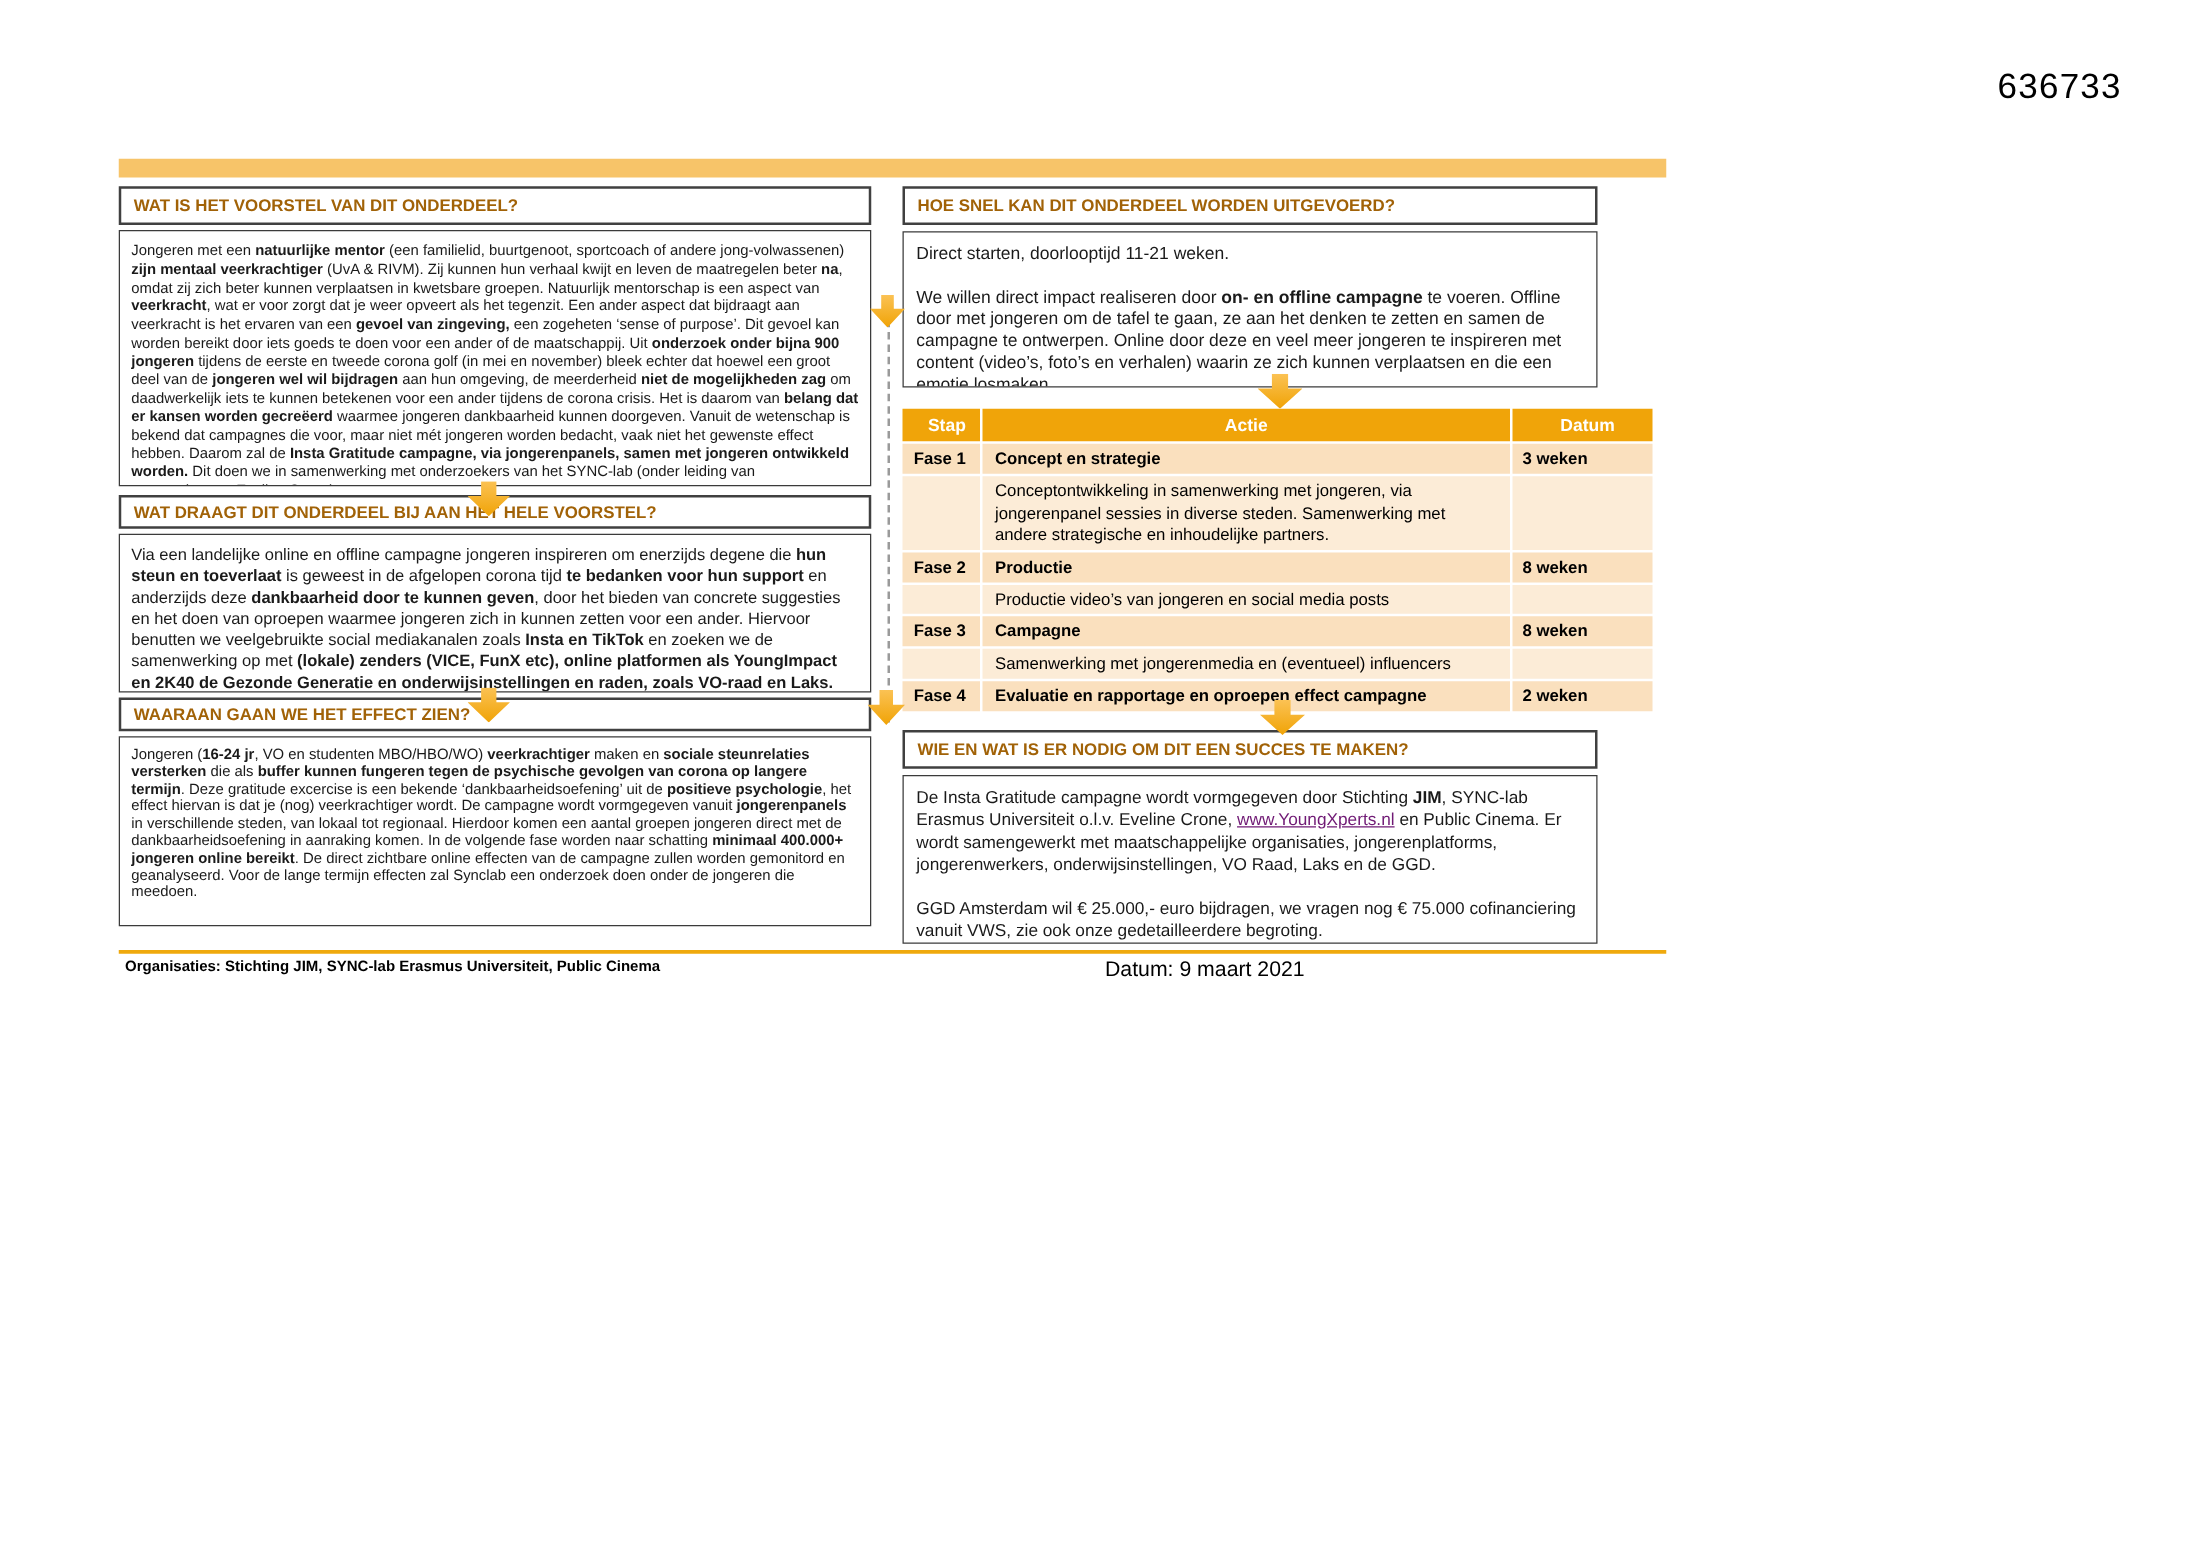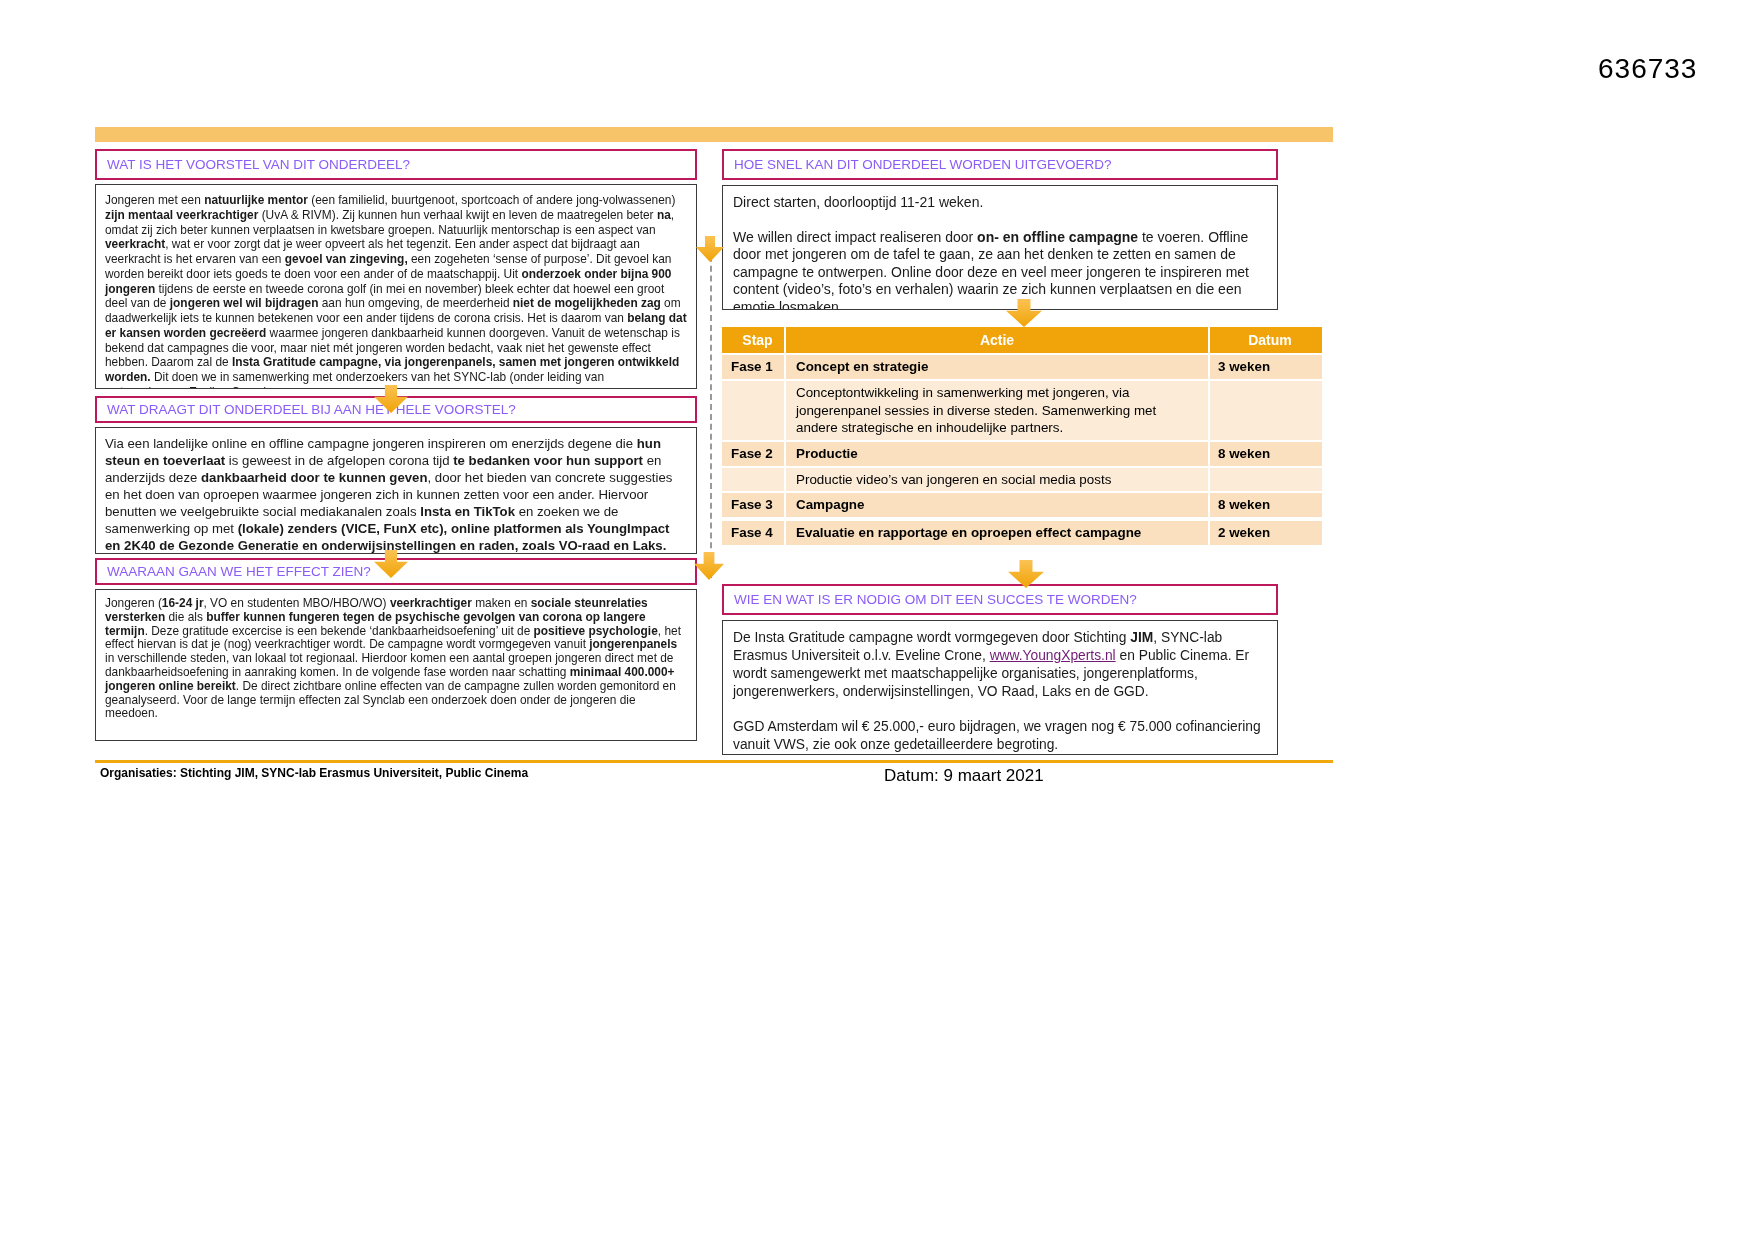--- a/index.html
+++ b/index.html
@@ -2,22 +2,22 @@
 <html><head>
 <meta charset="utf-8">
 <style>
   html,body{margin:0;padding:0;background:#fff;}
   #page{position:relative;width:1754px;height:1241px;background:#fff;overflow:hidden;
         font-family:"Liberation Sans","DejaVu Sans",sans-serif;color:#1a1a1a;}
   .abs{position:absolute;box-sizing:border-box;}
   #doc-number{left:1598px;top:53px;font-size:28px;color:#000;letter-spacing:1px;}
   #main-title{left:95px;top:90px;width:1238px;text-align:center;font-size:23px;font-weight:bold;color:#000;}
   #top-bar{left:95px;top:127px;width:1238px;height:15px;background:#F7C469;}
-  .hbox{border:2px solid #be185d;background:#fff;display:flex;align-items:center;
-        padding:0 10px;font-weight:normal;font-size:13.5px;color:#8b5cf6;z-index:2;}
+  .hbox{border:2px solid #404040;background:#fff;display:flex;align-items:center;
+        padding:0 10px;font-weight:bold;font-size:13.5px;color:#a16207;z-index:2;}
   .tbox{border:1.6px solid #3b3b3b;background:#fff;overflow:hidden;z-index:1;}
   .tbox .rp{margin:0;}
   
   .lcol{left:95px;width:602px;}
   #l1-hdr{top:149px;height:31px;}
   #l1-body{top:184px;height:205px;padding:8px 9px;font-size:11.9px;line-height:14.75px;}
   #l2-hdr{top:396px;height:27px;}
   #l2-body{top:427px;height:127px;padding:7px 9px;font-size:13.2px;line-height:17px;}
   #l3-hdr{top:558px;height:27px;}
   #l3-body{top:589px;height:152px;padding:7px 9px;font-size:11.9px;line-height:13.8px;}
@@ -123,33 +123,34 @@
           <div class="tc tc-actie">Productie video’s  van jongeren en social media posts</div>
           <div class="tc tc-datum"></div>
         </div>
         <div class="trow fase">
           <div class="tc tc-stap">Fase 3</div>
           <div class="tc tc-actie">Campagne</div>
           <div class="tc tc-datum">8 weken</div>
         </div>
         <div class="trow desc">
           <div class="tc tc-stap"></div>
+          <div class="tc tc-actie">Samenwerking met jongerenmedia en (eventueel) influencers</div>
           <div class="tc tc-datum"></div>
         </div>
         <div class="trow fase">
           <div class="tc tc-stap">Fase 4</div>
           <div class="tc tc-actie">Evaluatie en rapportage en oproepen effect campagne</div>
           <div class="tc tc-datum">2 weken</div>
         </div>
       </div>
   </div>
 
   <div class="abs arrow-down" id="arrow-r2"></div>
 
-  <div class="abs hbox rcol" id="r2-hdr">WIE EN WAT IS ER NODIG OM DIT EEN SUCCES TE WORDEN?</div>
+  <div class="abs hbox rcol" id="r2-hdr">WIE EN WAT IS ER NODIG OM DIT EEN SUCCES TE MAKEN?</div>
   <div class="abs tbox rcol" id="r2-body">
       <p class="rp"><span>De Insta Gratitude campagne wordt vormgegeven door Stichting </span><b>JIM</b><span>, SYNC-lab Erasmus Universiteit o.l.v. Eveline Crone, </span><a class="lnk">www.YoungXperts.nl</a><span> en Public Cinema. Er wordt samengewerkt met maatschappelijke organisaties, jongerenplatforms, jongerenwerkers, onderwijsinstellingen, VO Raad, Laks en de GGD.</span></p>
       <p class="rp"><span>GGD Amsterdam wil € 25.000,- euro bijdragen, we vragen nog € 75.000 cofinanciering vanuit VWS, zie ook onze gedetailleerdere begroting.</span></p>
     </div>
 
   <div class="abs" id="footer-rule"></div>
   <div class="abs" id="footer-org">Organisaties: Stichting JIM, SYNC-lab Erasmus Universiteit, Public Cinema</div>
   <div class="abs" id="footer-date">Datum: 9 maart 2021</div>
 
 </div>

